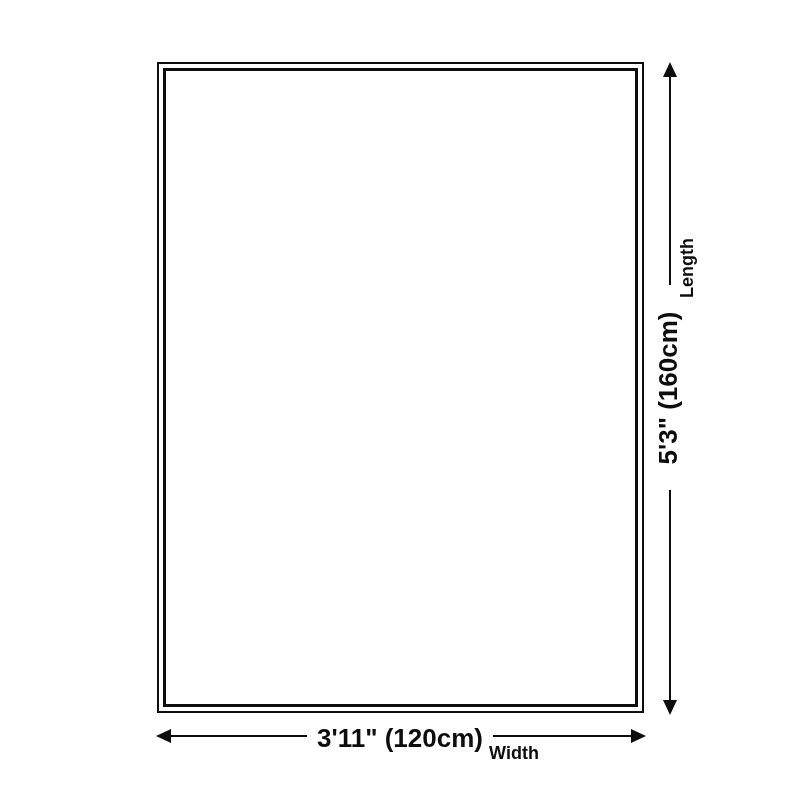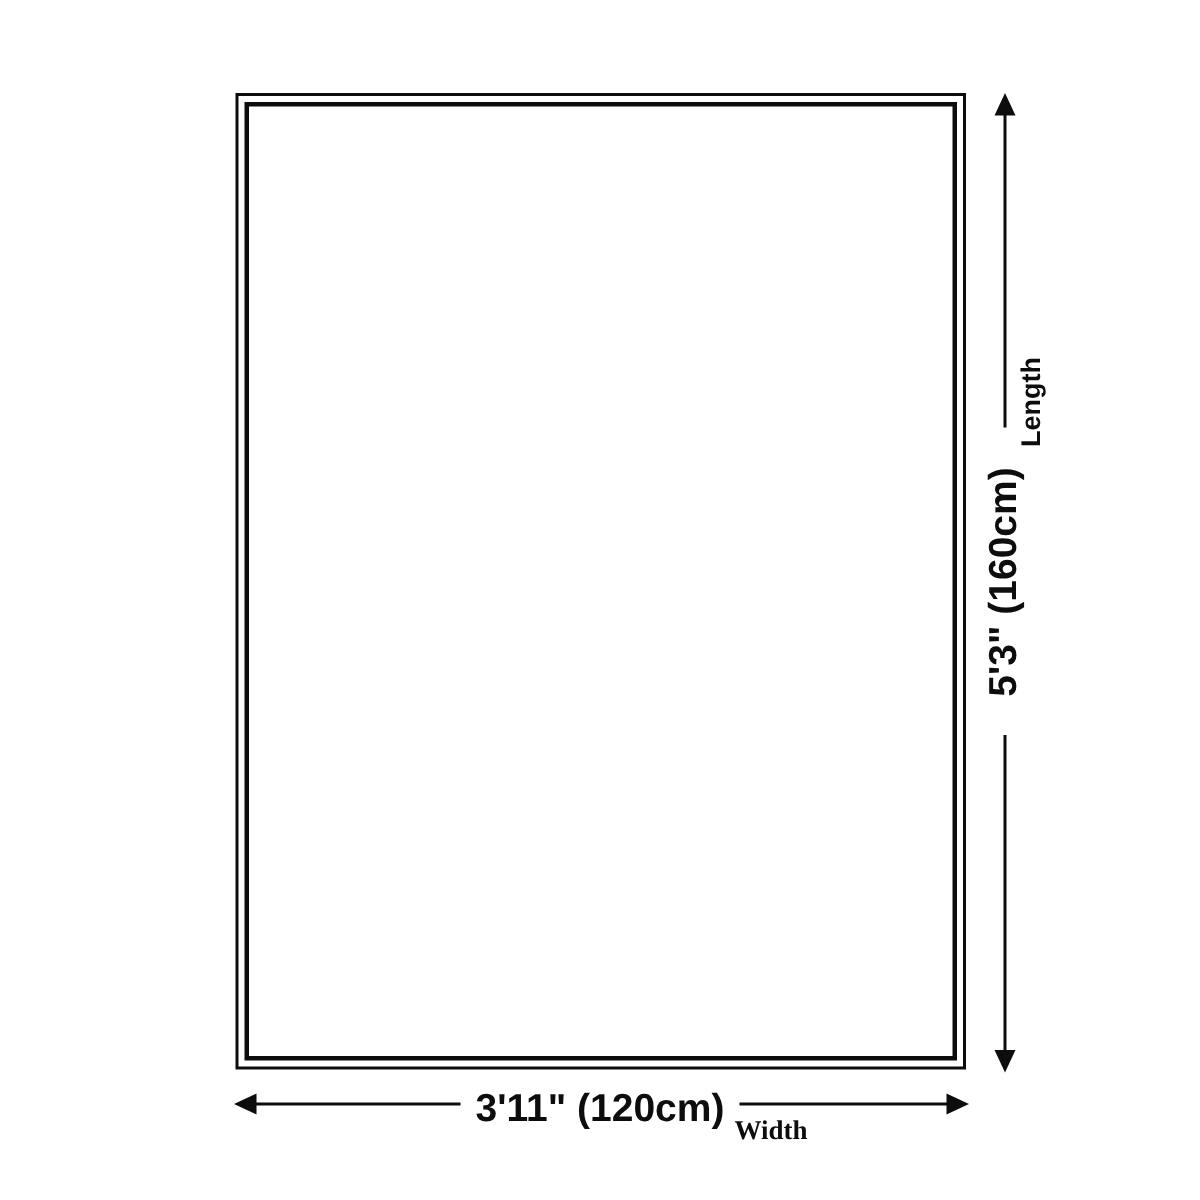--- a/index.html
+++ b/index.html
@@ -98,21 +98,21 @@
   #length-label  { left: 687px; top: 268px; }
   #length-value  { left: 668px; top: 388px; }
   #v-line-bottom { left: 669px; top: 490px; height: 211px; }
   #v-arrow-down  { left: 663px; top: 700px; }
 
   #h-arrow-left  { left: 156px; top: 729px; }
   #h-line-left   { left: 170px; top: 735px; width: 137px; }
   #width-value   { left: 400px; top: 738px; }
   #h-line-right  { left: 493px; top: 735px; width: 139px; }
   #h-arrow-right { left: 631px; top: 729px; }
-  #width-label   { left: 514px; top: 753px; font-family: Liberation Serif, serif; }
+  #width-label   { left: 514px; top: 753px; }
 </style>
 </head>
 <body>
 
 <div class="stage">
 
   <div class="rug-outline">
     <div class="rug-inner-border"></div>
   </div>
 

